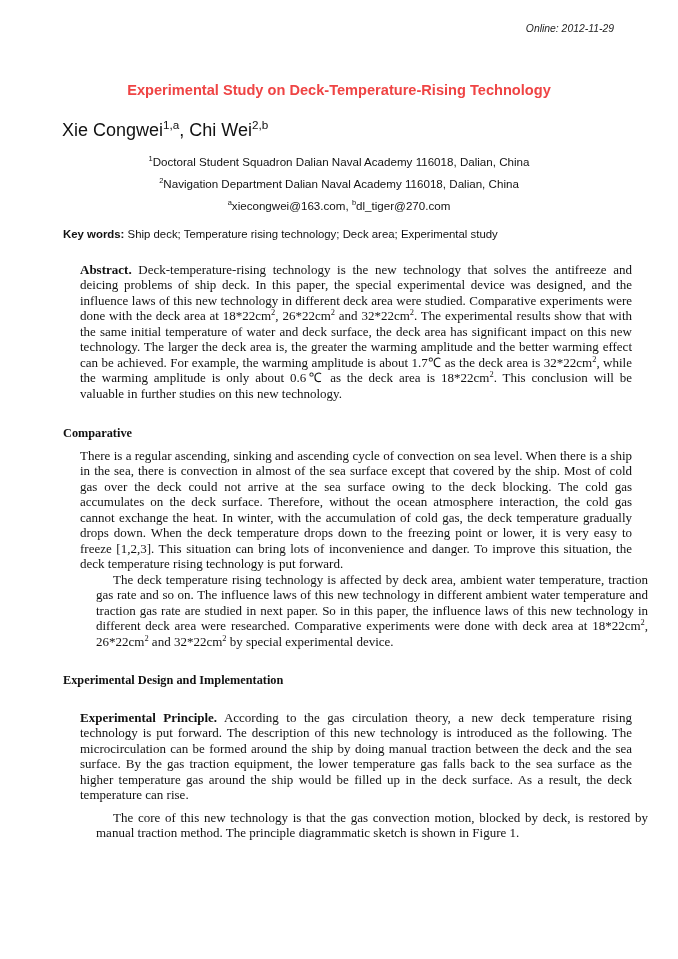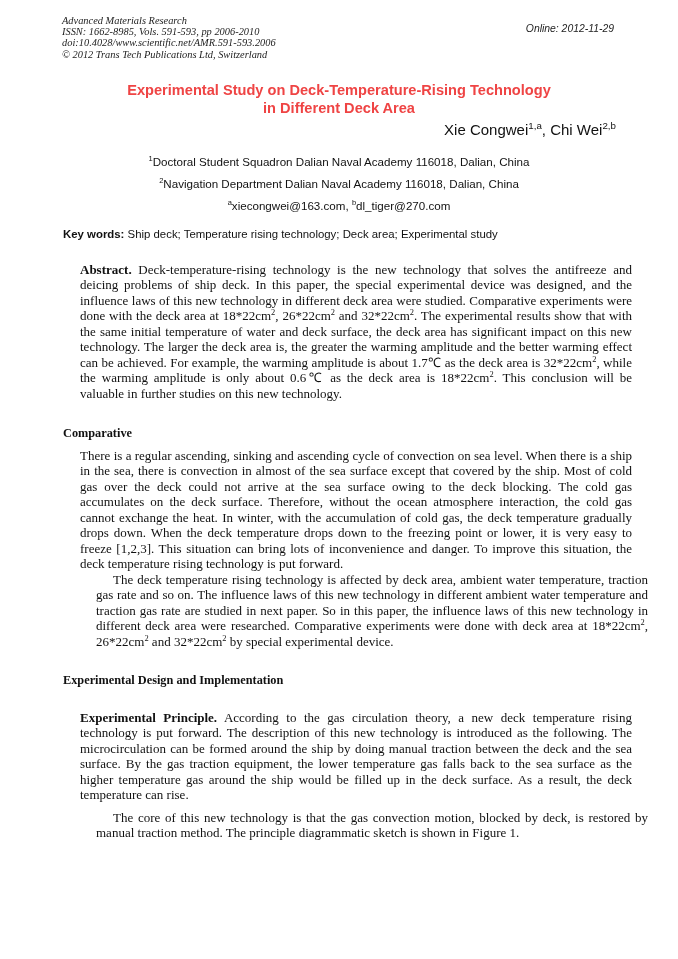--- a/index.html
+++ b/index.html
@@ -15,22 +15,22 @@
       font-family: Liberation Sans, sans-serif; font-style: italic;
       font-size: 10.4px; line-height: 11.2px; color: #222;
     }
     .title {
       position: absolute; left: 62px; width: 554px; top: 81px;
       text-align: center; font-family: "Liberation Sans", sans-serif;
       font-weight: bold; font-size: 14.6px; line-height: 18px; color: #ef4444;
     }
     .authors {
       position: absolute; left: 62px; width: 554px; top: 121px;
-      text-align: right; font-family: "Liberation Sans", sans-serif;
-      font-size: 15px; line-height: 18px;
+      text-align: left; font-family: "Liberation Sans", sans-serif;
+      font-size: 18px; line-height: 18px;
     }
     .affil {
       position: absolute; left: 62px; width: 554px;
       text-align: center; font-family: "Liberation Sans", sans-serif;
       font-size: 11.6px; line-height: 14px; margin-top: 6px;
     }
     sup { font-size: 65%; line-height: 0; vertical-align: 0.6em; }
     .keywords {
       position: absolute; left: 63px; top: 227px; width: 560px;
       font-family: "Liberation Sans", sans-serif; font-size: 11.4px; line-height: 14px;
@@ -46,31 +46,24 @@
       position: absolute; left: 63px;
       font-family: "Liberation Serif", serif; font-weight: bold;
       font-size: 12.3px; line-height: 15px;
     }
   </style>
 </head>
 <body>
 
 <div class="page">
 
-  <div class="hdr-left">
-    <div>Advanced Materials Research</div>
-    <div>ISSN: 1662-8985, Vols. 591-593, pp 2006-2010</div>
-    <div>doi:10.4028/www.scientific.net/AMR.591-593.2006</div>
-    <div>© 2012 Trans Tech Publications Ltd, Switzerland</div>
-  </div>
   <div class="hdr-right">Online: 2012-11-29</div>
 
   <div class="title">
     <div>Experimental Study on Deck-Temperature-Rising Technology</div>
-    <div>in Different Deck Area</div>
   </div>
 
   <div class="authors"><span>Xie Congwei</span><sup>1,a</sup><span>, </span><span>Chi Wei</span><sup>2,b</sup></div>
 
   <div class="affil" style="top:149px;"><sup>1</sup><span>Doctoral Student Squadron Dalian Naval Academy 116018, Dalian, China</span></div>
   <div class="affil" style="top:171px;"><sup>2</sup><span>Navigation Department Dalian Naval Academy 116018, Dalian, China</span></div>
   <div class="affil" style="top:193px;"><sup>a</sup><span>xiecongwei@163.com</span><span>, </span><sup>b</sup><span>dl_tiger@270.com</span></div>
 
   <div class="keywords"><span class="b">Key words:</span><span> Ship deck; Temperature rising technology; Deck area; Experimental study</span></div>
 

